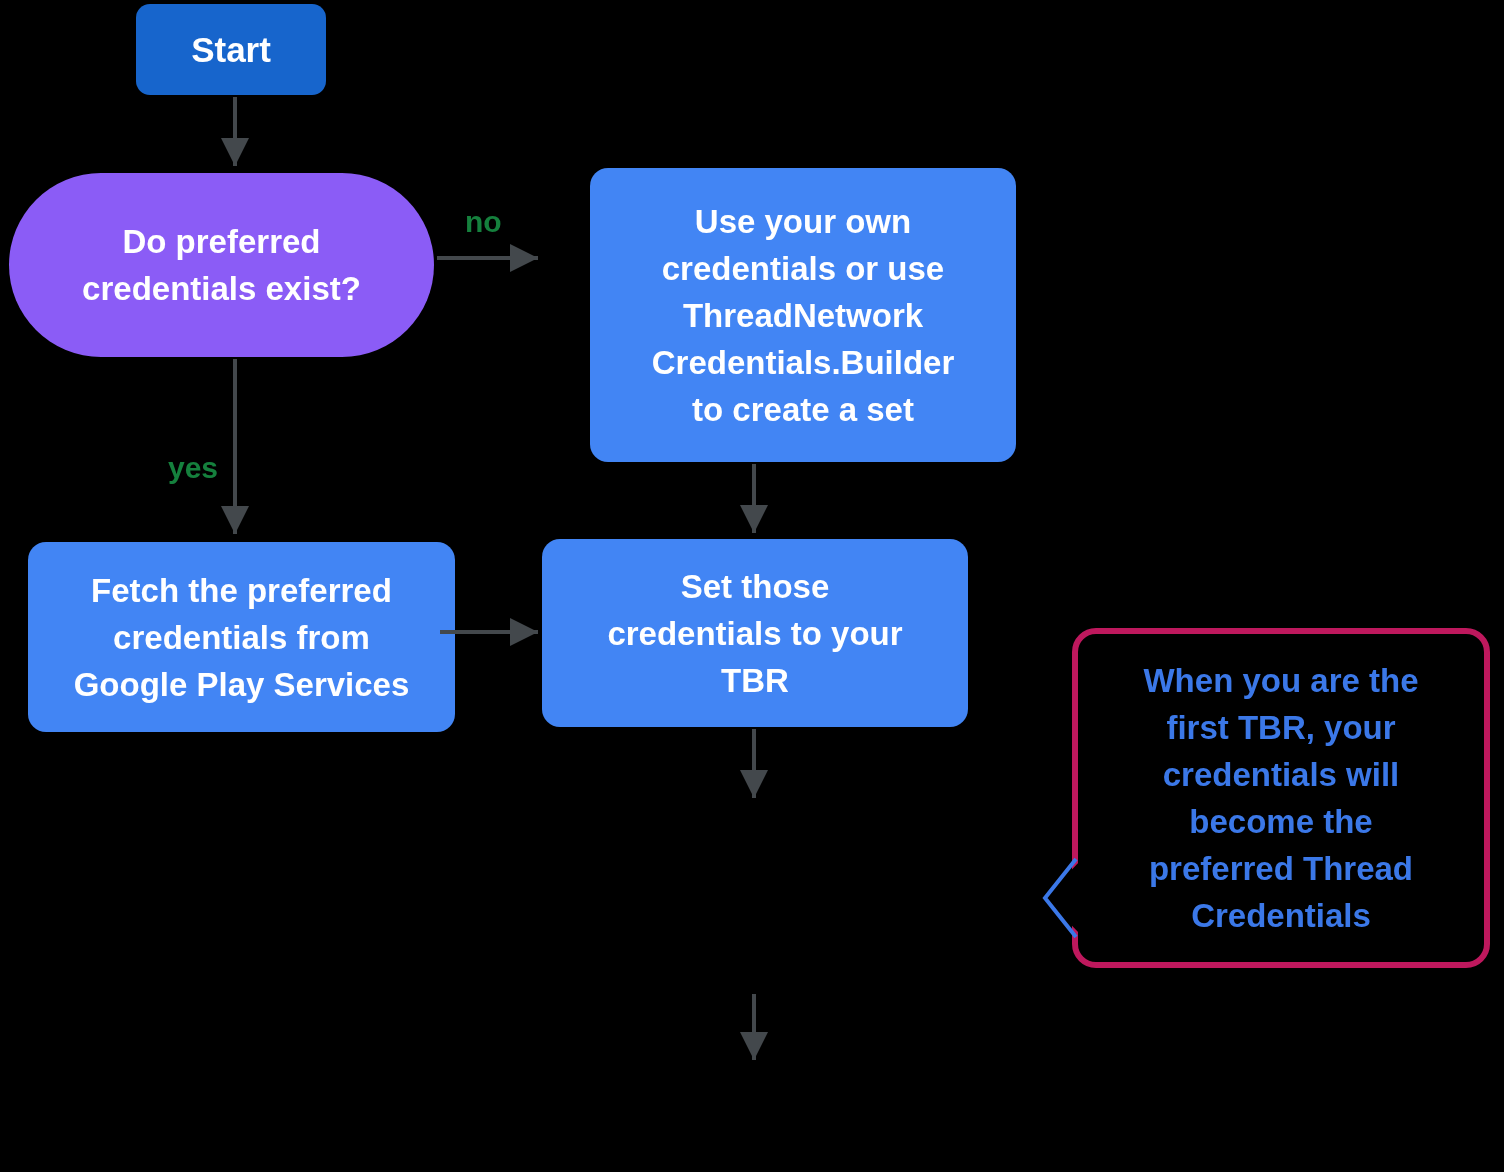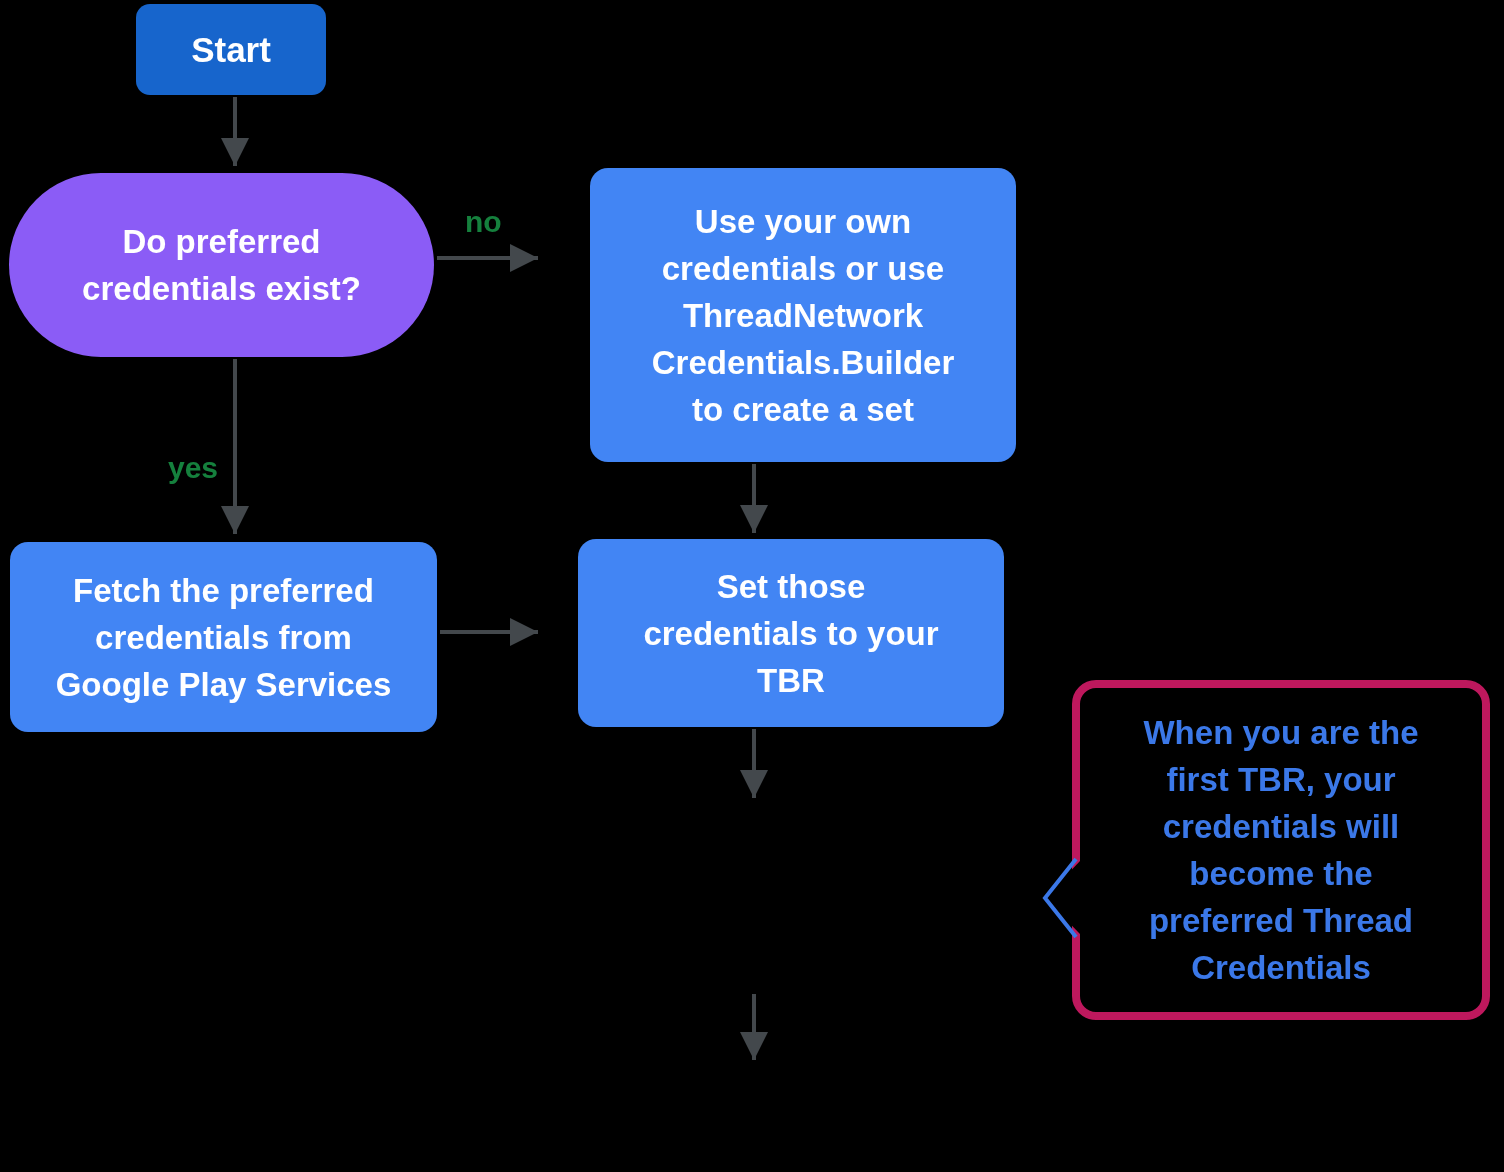--- a/index.html
+++ b/index.html
@@ -19,37 +19,37 @@
     font-size:33px;
     line-height:47px;
     white-space:pre-line;
     box-sizing:border-box;
   }
   .node.process{background:#4285f4;border-radius:18px;}
   .node.terminal{background:#1765cc;border-radius:14px;font-size:35px;}
   #node-start{left:136px;top:4px;width:190px;height:91px;}
   #node-decision{left:9px;top:173px;width:425px;height:184px;background:#8b5cf6;border-radius:92px;}
   #node-use-own{left:542px;top:168px;width:426px;height:294px;margin-left:48px;}
-  #node-fetch{left:10px;top:542px;width:427px;height:190px;}
-  #node-set{left:542px;top:539px;width:426px;height:188px;margin-left:36px;}
+  #node-fetch{left:28px;top:542px;width:427px;height:190px;}
+  #node-set{left:542px;top:539px;width:426px;height:188px;}
   #node-register{left:541px;top:803px;width:427px;height:189px;}
   #node-end{left:660px;top:1068px;width:188px;height:90px;}
   .edge-label{
     position:absolute;
     color:#15803d;
     font-weight:700;
     font-size:30px;
     line-height:36px;
   }
   #label-no{left:465px;top:204px;}
   #label-yes{left:168px;top:450px;}
   #callout{
     position:absolute;
-    left:1072px;top:680px;width:418px;height:340px;
-    border:8px solid #be185d;
+    left:1072px;top:628px;width:418px;height:340px;
+    border:6px solid #be185d;
     border-radius:24px;
     box-sizing:border-box;
     display:flex;align-items:center;justify-content:center;
     text-align:center;
     color:#3b78e8;
     font-weight:700;
     font-size:33px;
     line-height:47px;
     white-space:pre-line;
     background:transparent;

